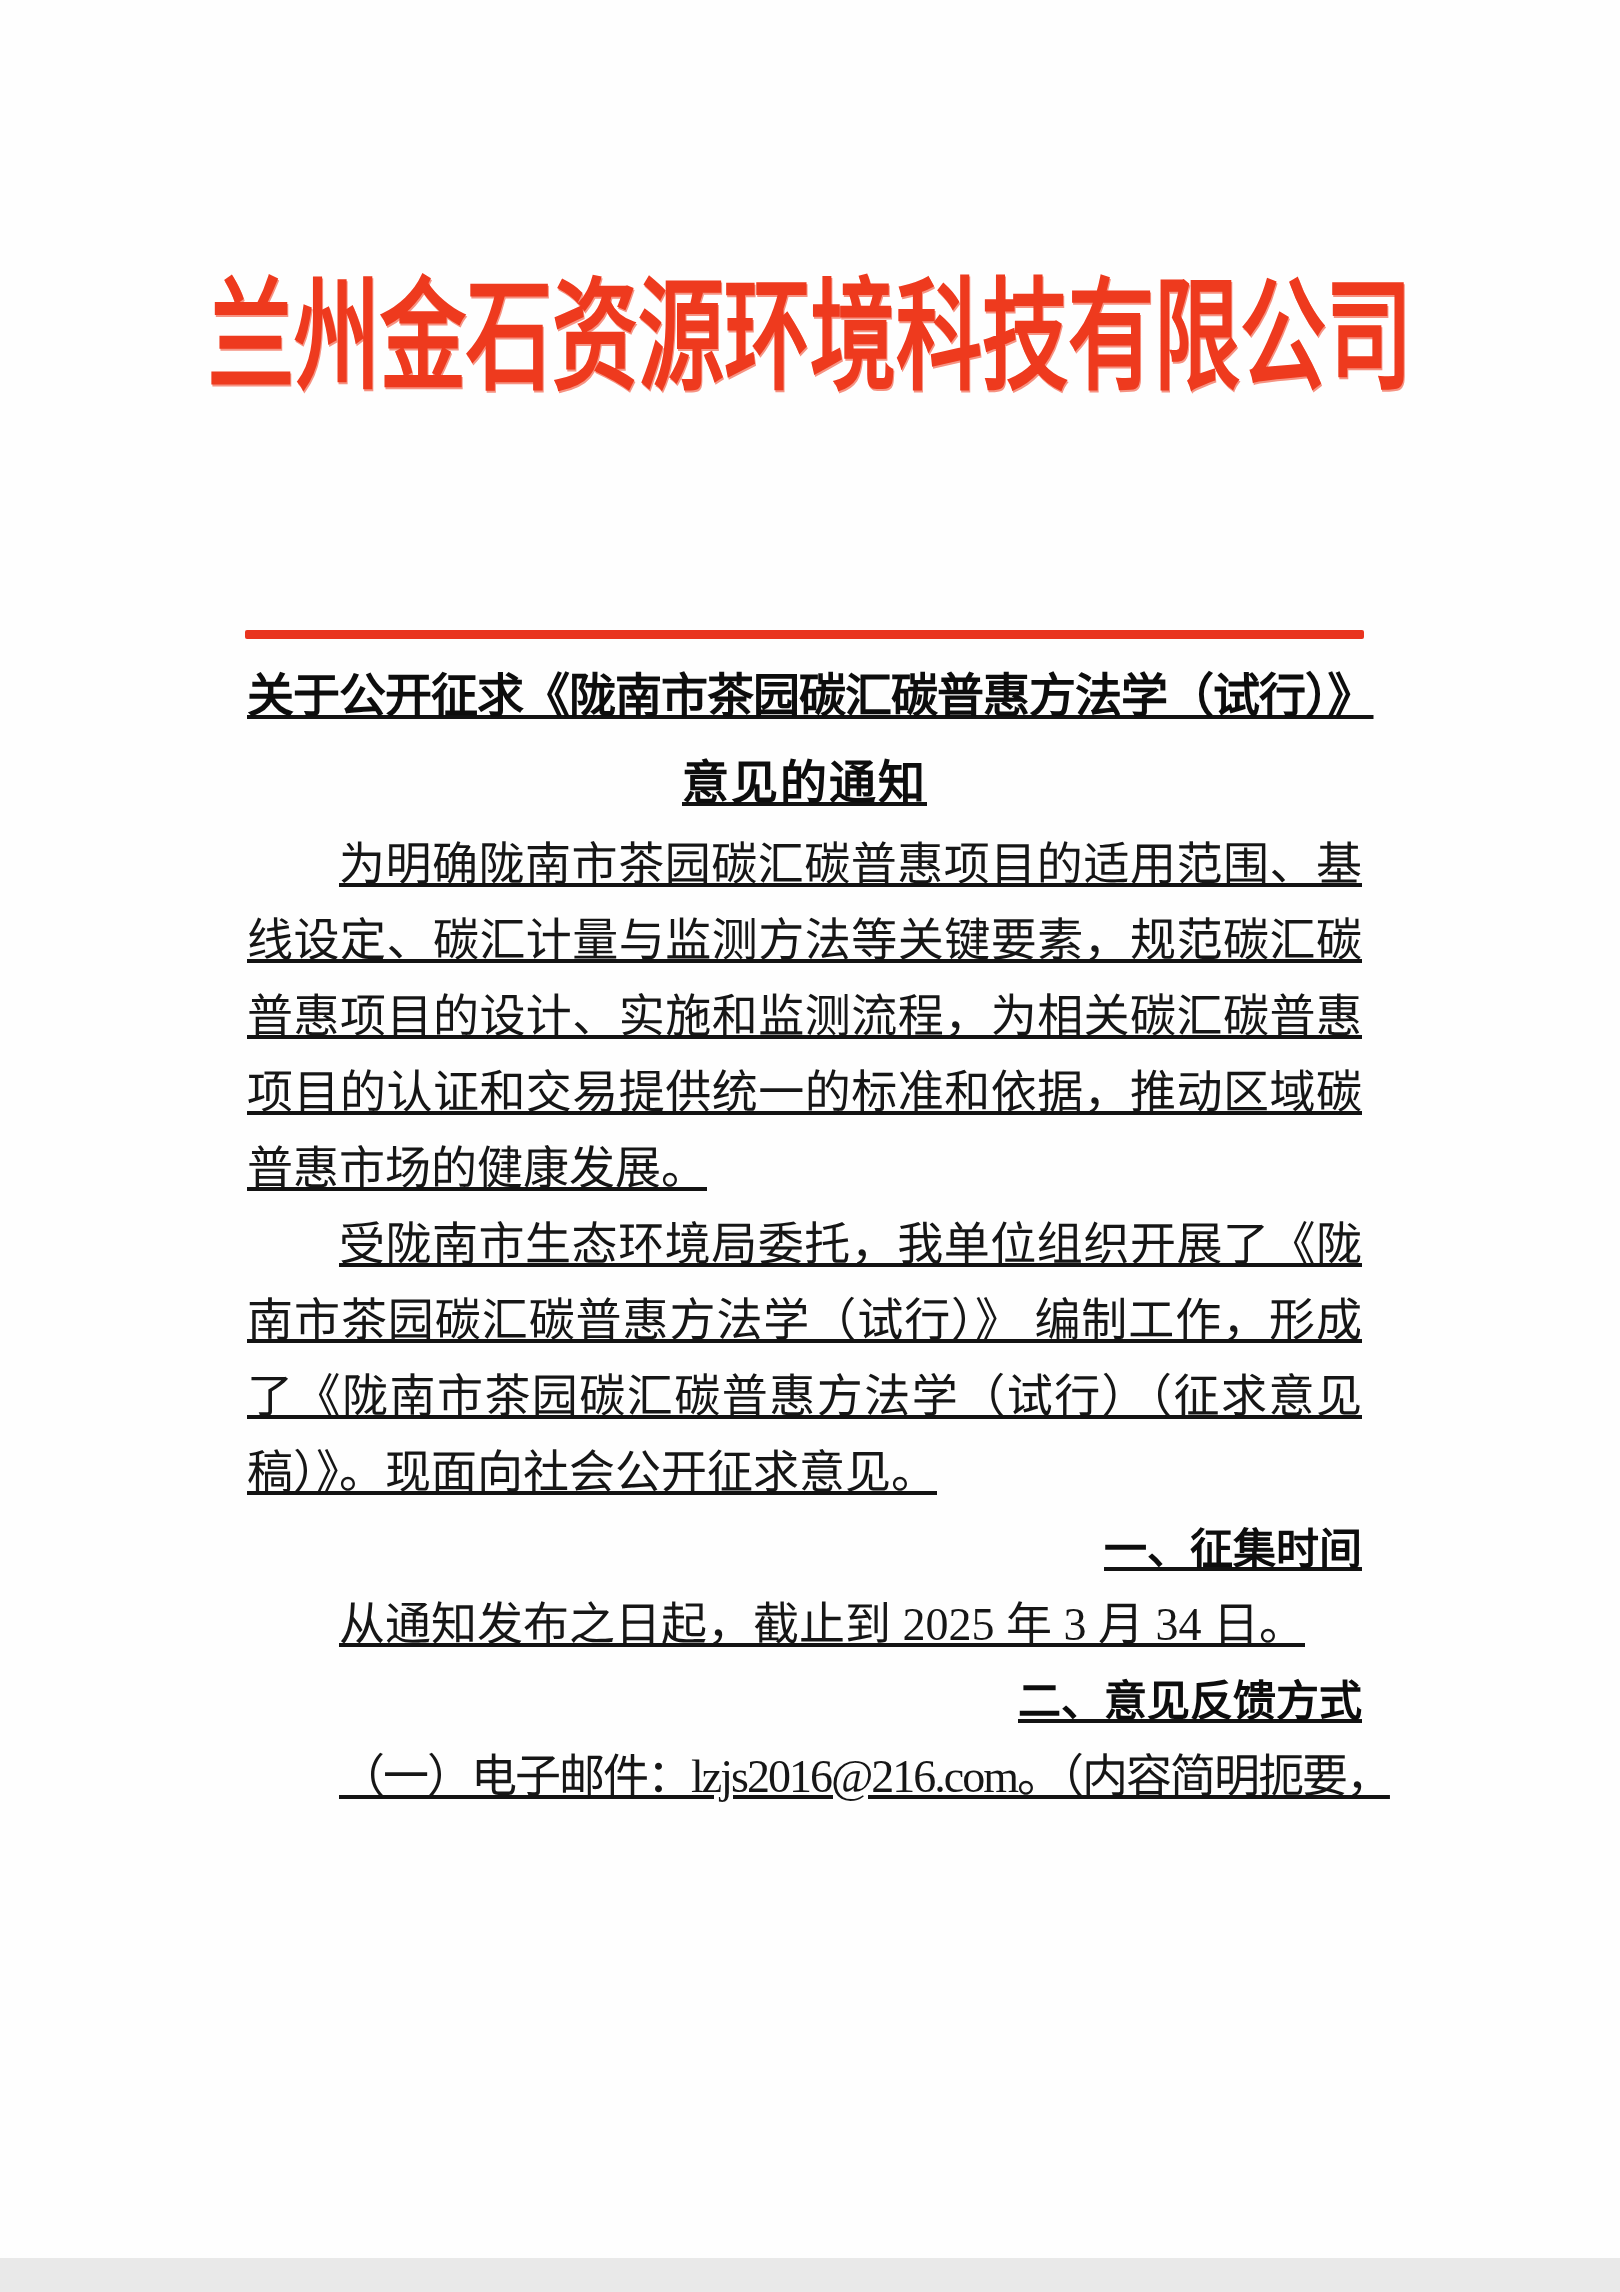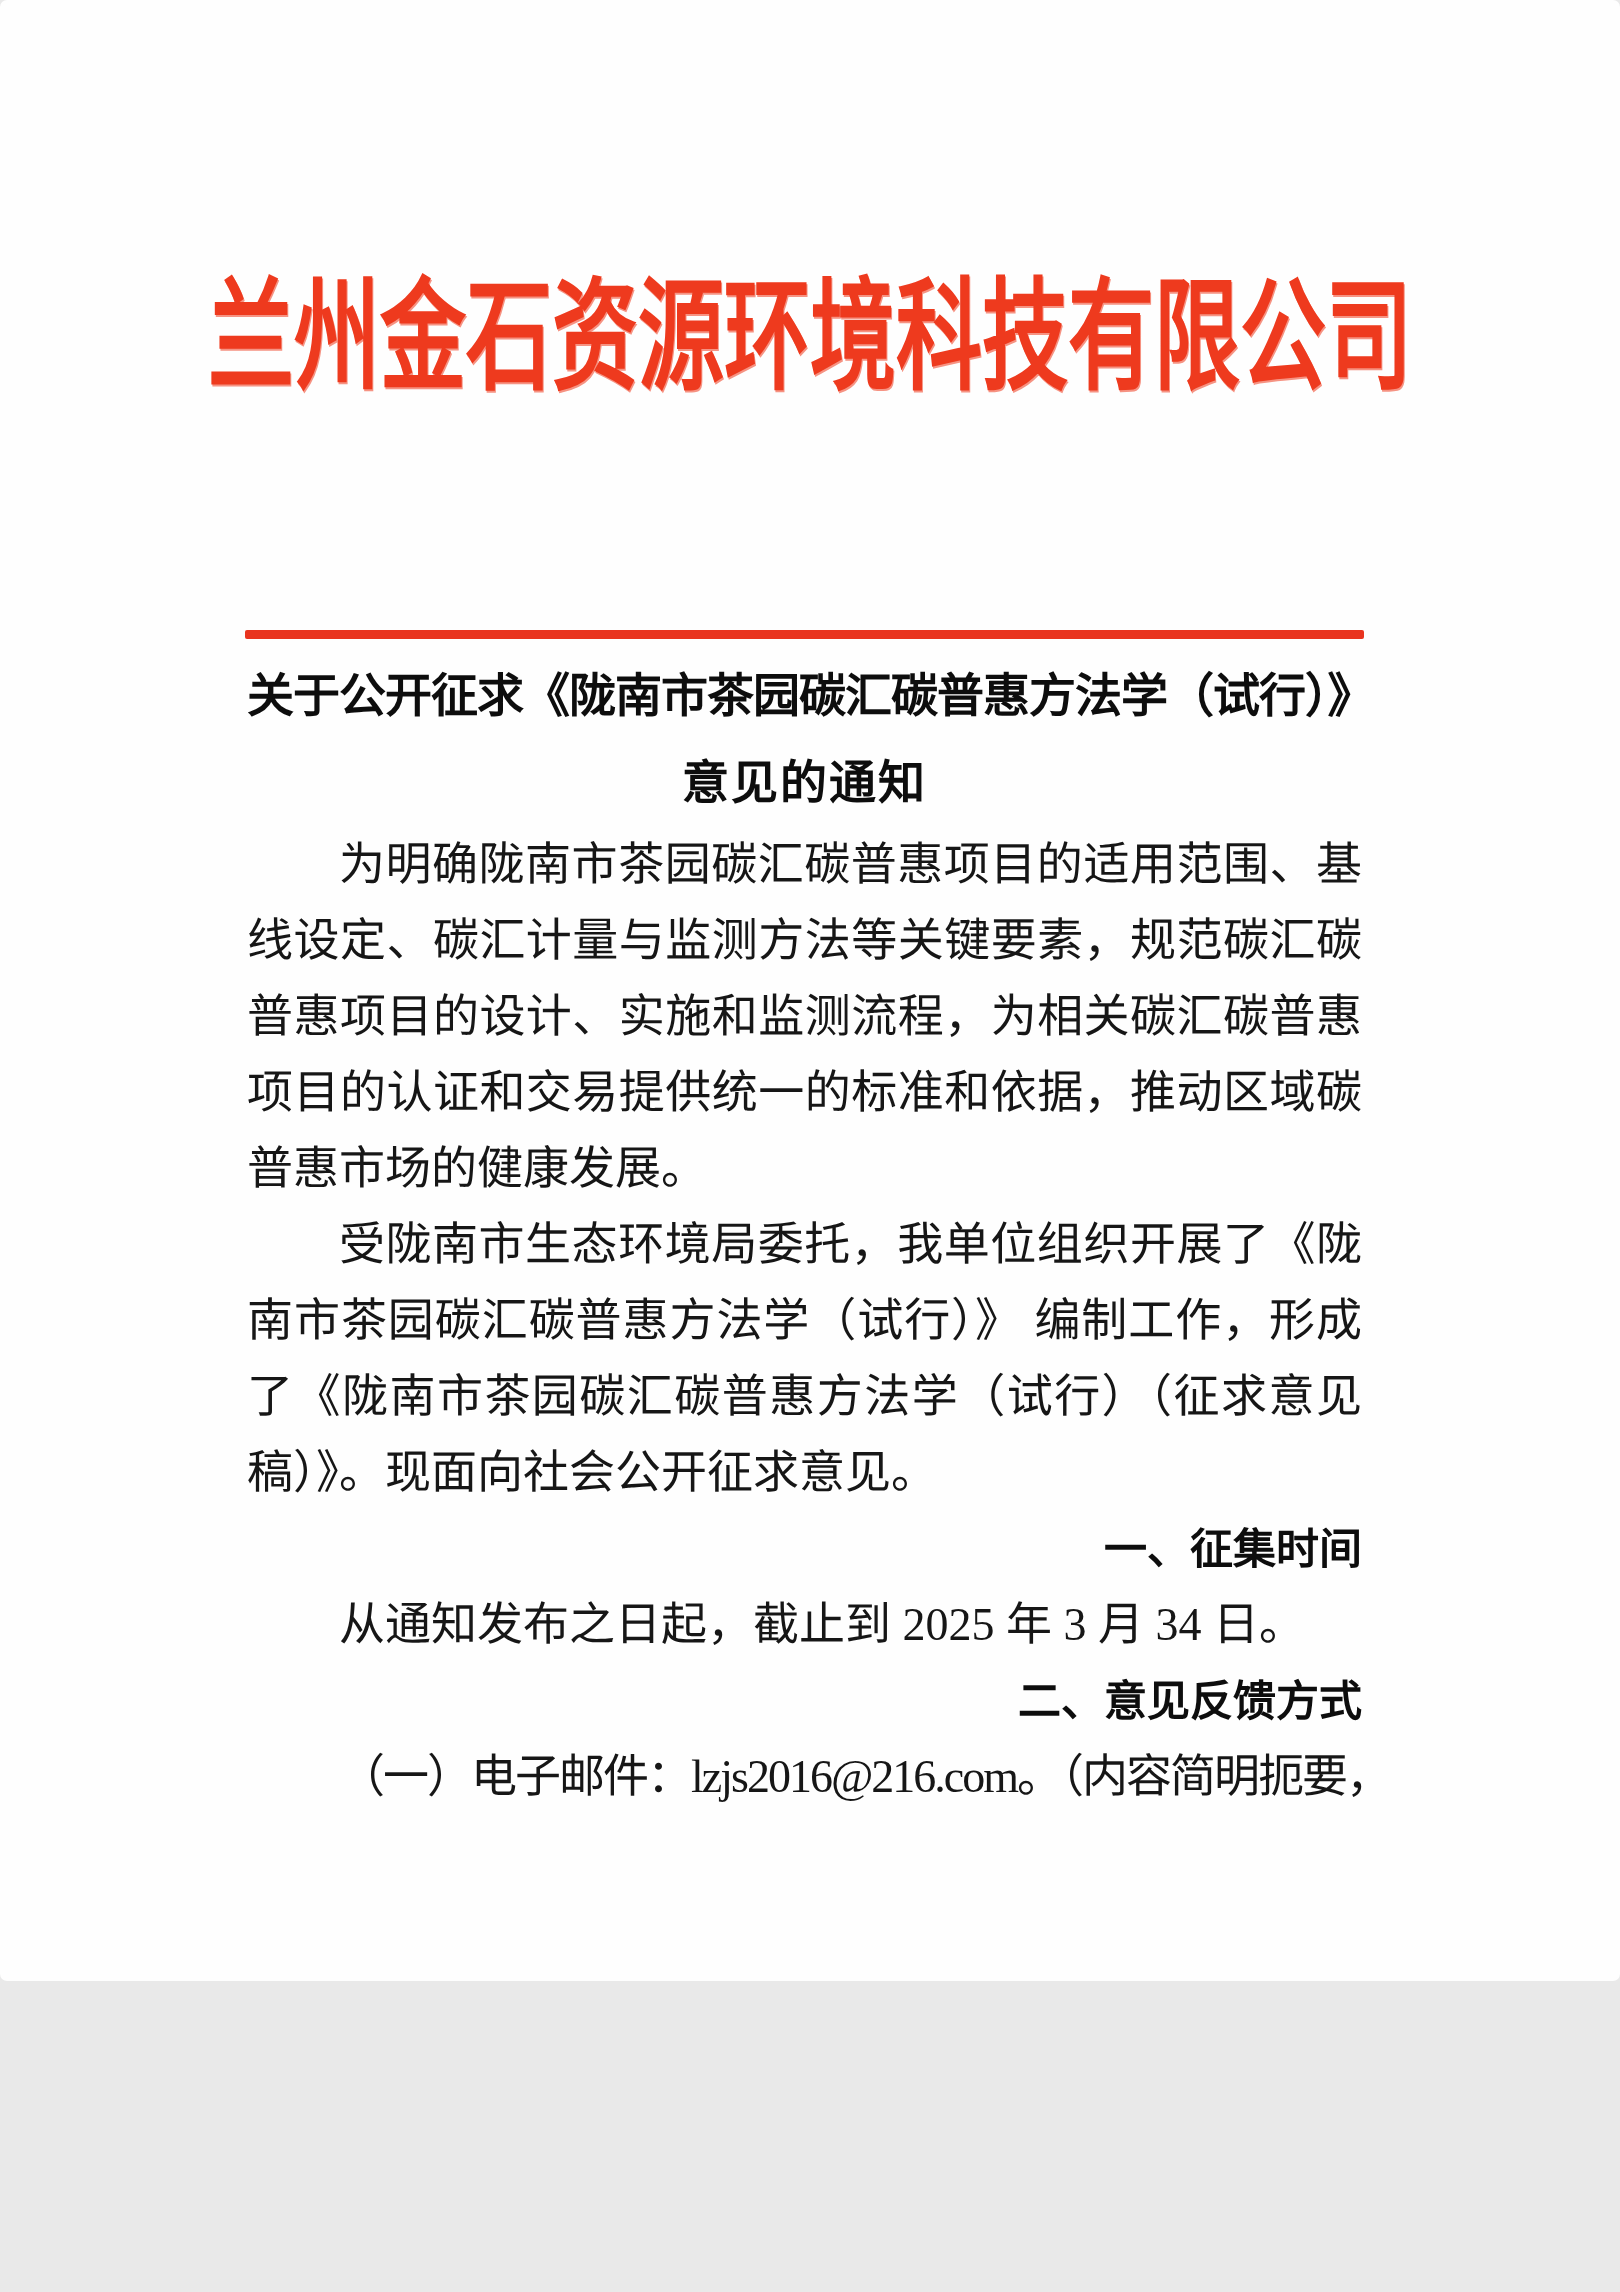--- a/index.html
+++ b/index.html
@@ -3,27 +3,26 @@
 <meta charset="utf-8">
 <style>
   html, body {
     margin: 0;
     padding: 0;
     background: #e9e9e9;
   }
   .page {
     position: relative;
     width: 1620px;
-    height: 1981px;
+    height: 2258px;
     margin: 0 auto;
     background: #fefefe;
     overflow: hidden;
     font-family: "Liberation Serif", "DejaVu Serif", serif;
     color: #131313;
-    border-radius: 7px;
   }
   
   .letterhead {
     position: absolute;
     top: 277px;
     left: 0;
     width: 100%;
     text-align: center;
     font-family: "Liberation Serif", "DejaVu Serif", serif;
     font-weight: bold;
@@ -45,20 +44,21 @@
     height: 8.8px;
     background: #e9341f;
     border-radius: 2px;
   }
   
   .content {
     position: absolute;
     top: 653px;
     left: 247px;
     width: 1115px;
+    text-decoration: underline;
   }
   .title {
     font-weight: bold;
     font-size: 47px;
     line-height: 87px;
     text-align: center;
     letter-spacing: -1px;
     white-space: nowrap;
     color: #0d0d0d;
   }

